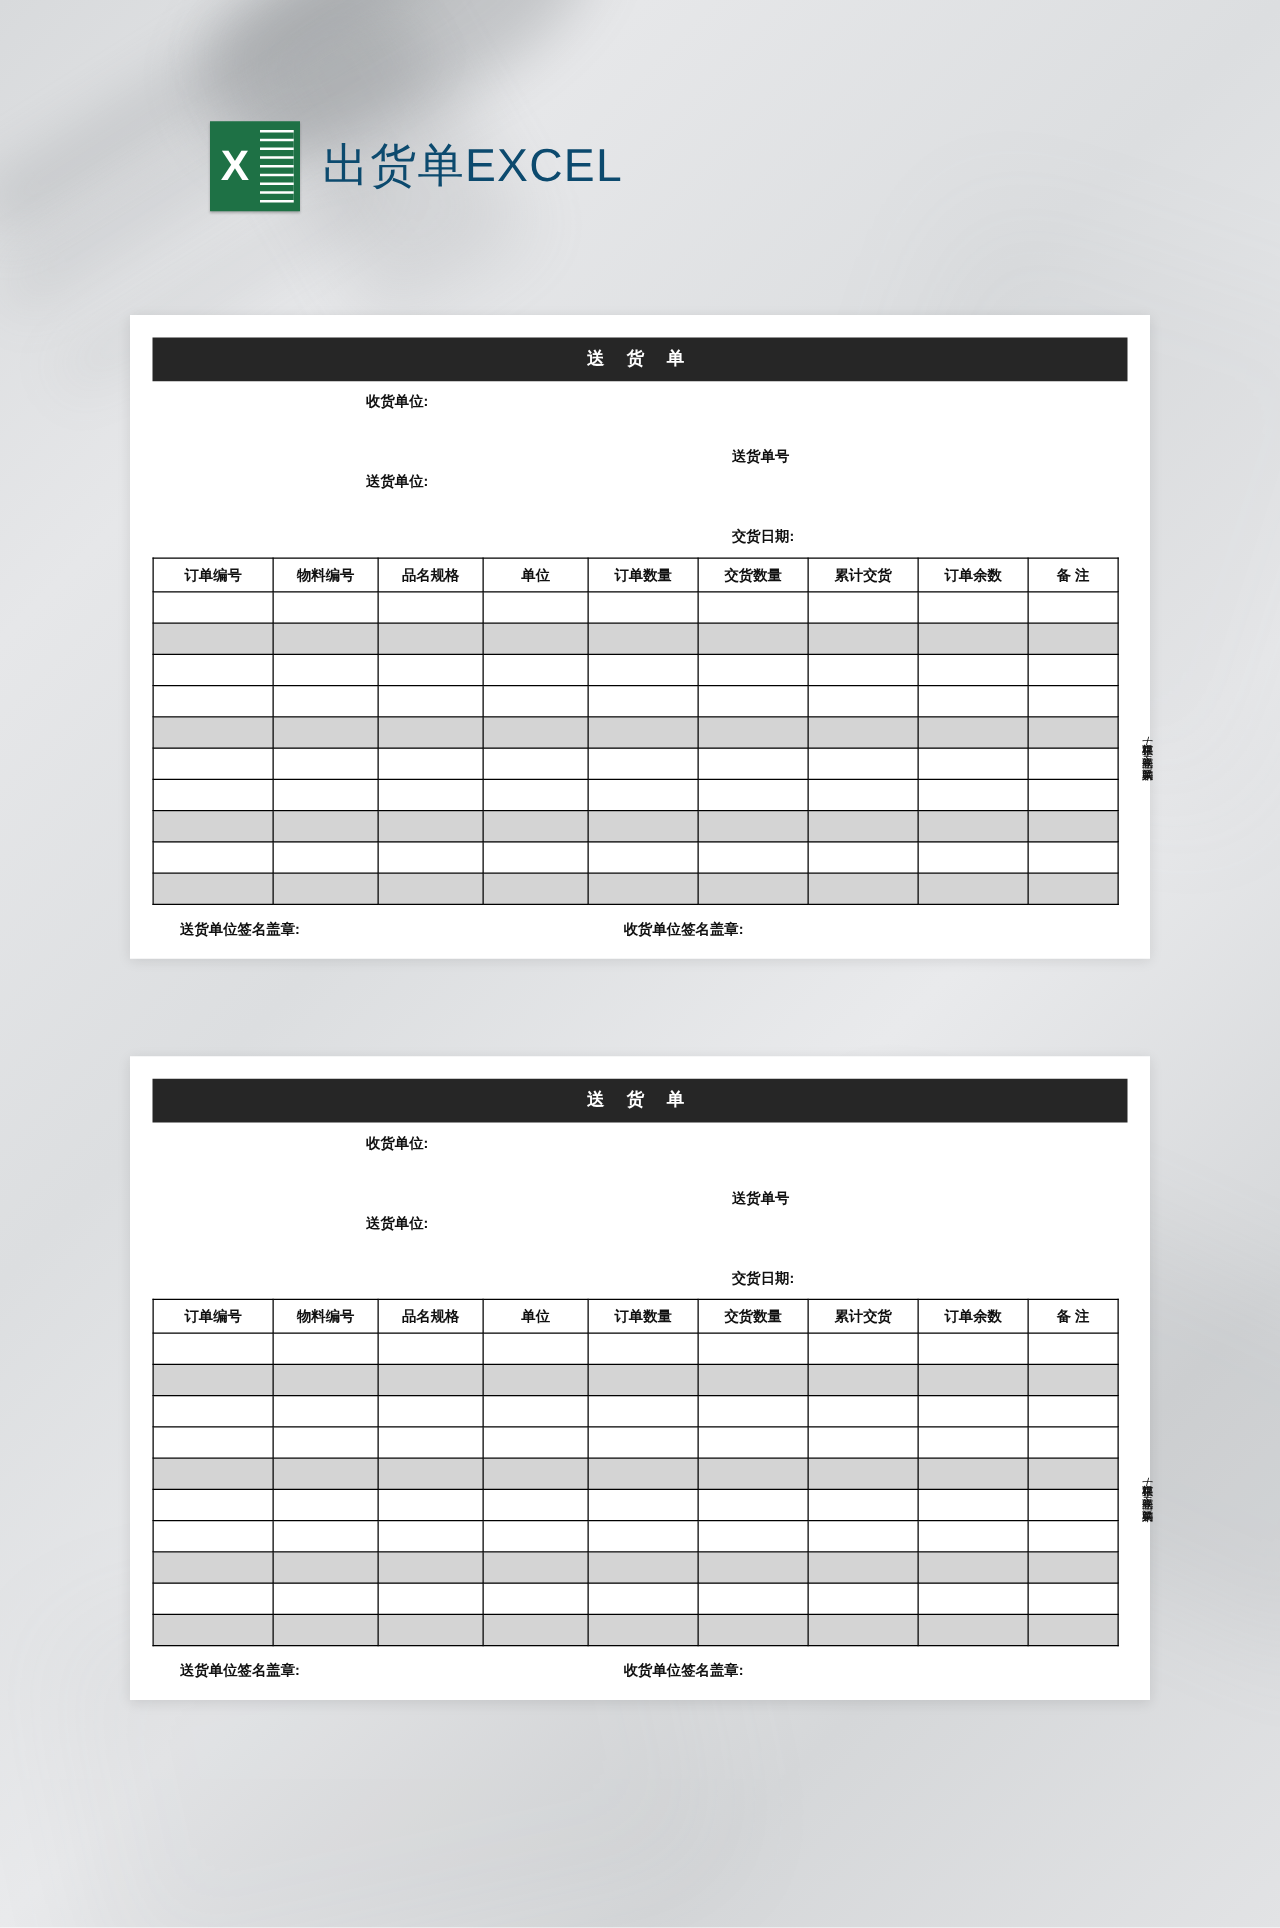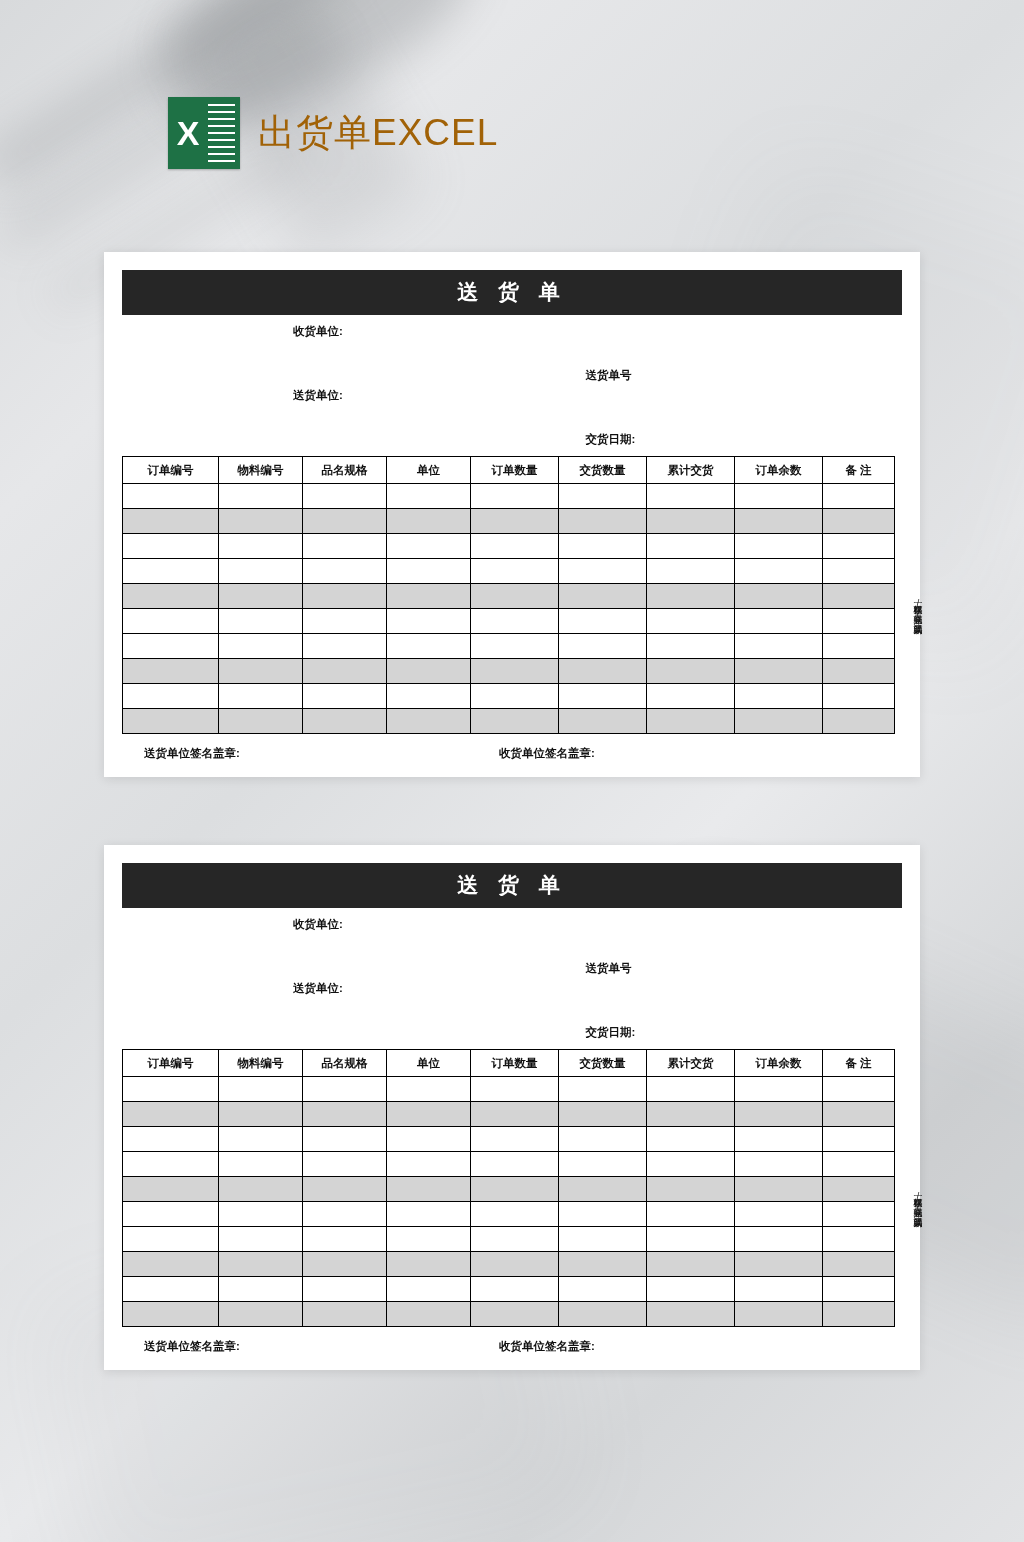--- a/index.html
+++ b/index.html
@@ -76,21 +76,21 @@
     padding: 2px 0;
     box-sizing: border-box;
   }
   .xls-icon .grid i {
     display: block;
     background: #1e7145;
     height: 100%;
   }
   .brand-title {
     font-size: 37px;
-    color: #a16207;
+    color: #0c4a6e;
     font-family: "Liberation Sans", sans-serif;
     letter-spacing: 1px;
     white-space: nowrap;
   }
 
   
   .sheet {
     position: absolute;
     left: 104px;
     width: 816px;
@@ -99,21 +99,21 @@
     box-sizing: border-box;
     padding: 18px 18px 0 18px;
   }
   .sheet.first { top: 252px; }
   .sheet.second { top: 845px; }
 
   .doc-title-bar {
     background: #262626;
     color: #ffffff;
     text-align: center;
-    font-size: 21px;
+    font-size: 14px;
     font-weight: bold;
     letter-spacing: 7px;
     padding: 8px 0 9px 0;
     font-family: "Liberation Sans", sans-serif;
   }
 
   .meta {
     padding: 6px 0 4px 0;
     font-size: 11.5px;
     font-weight: bold;

